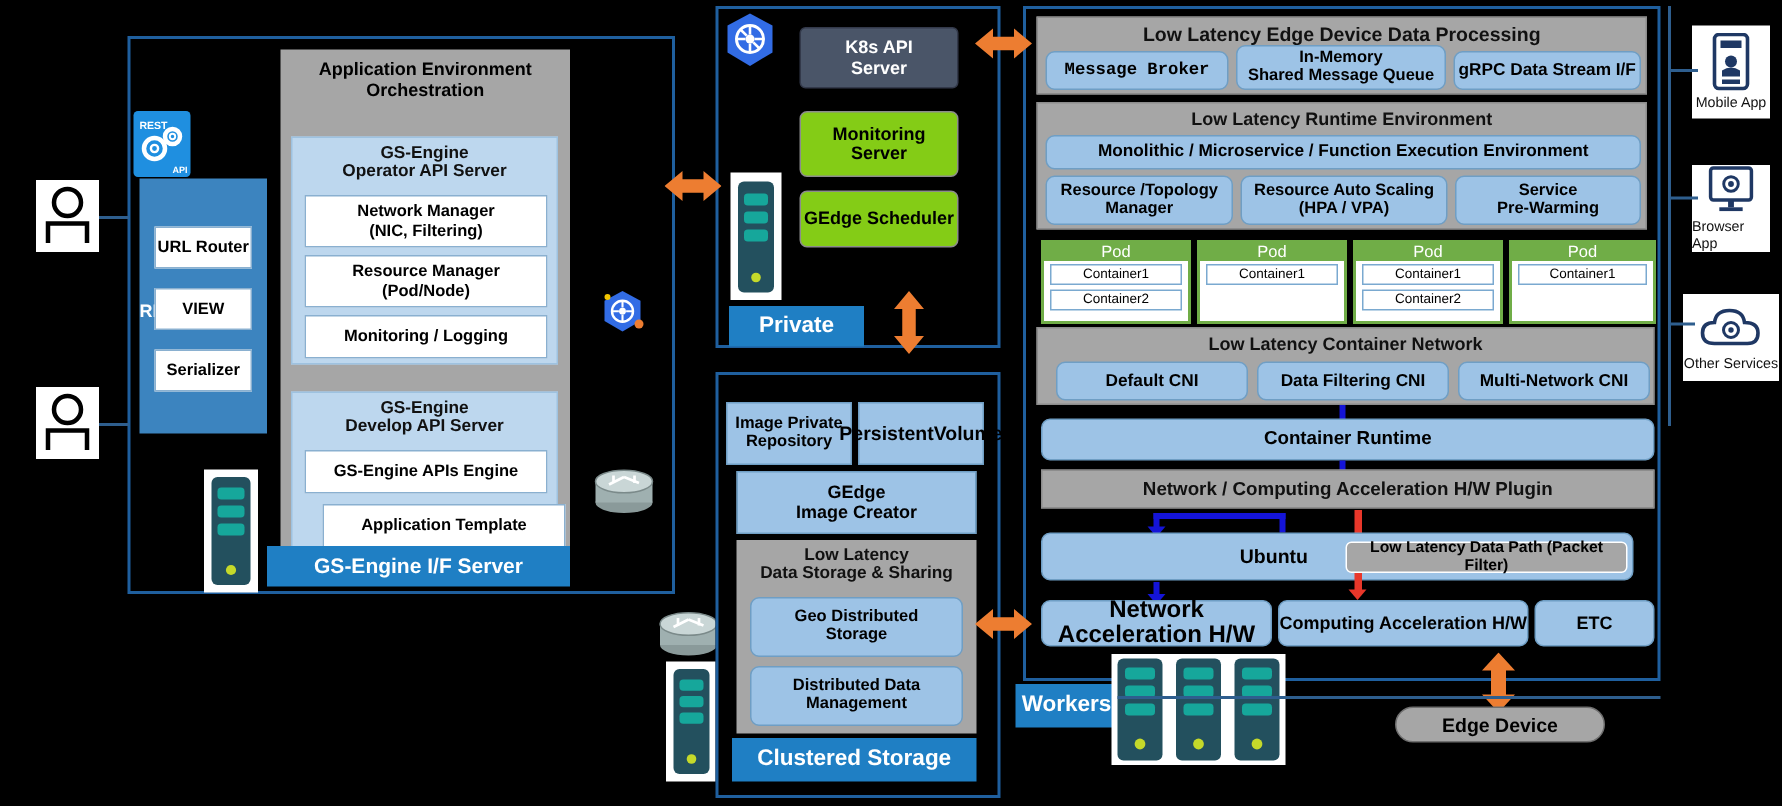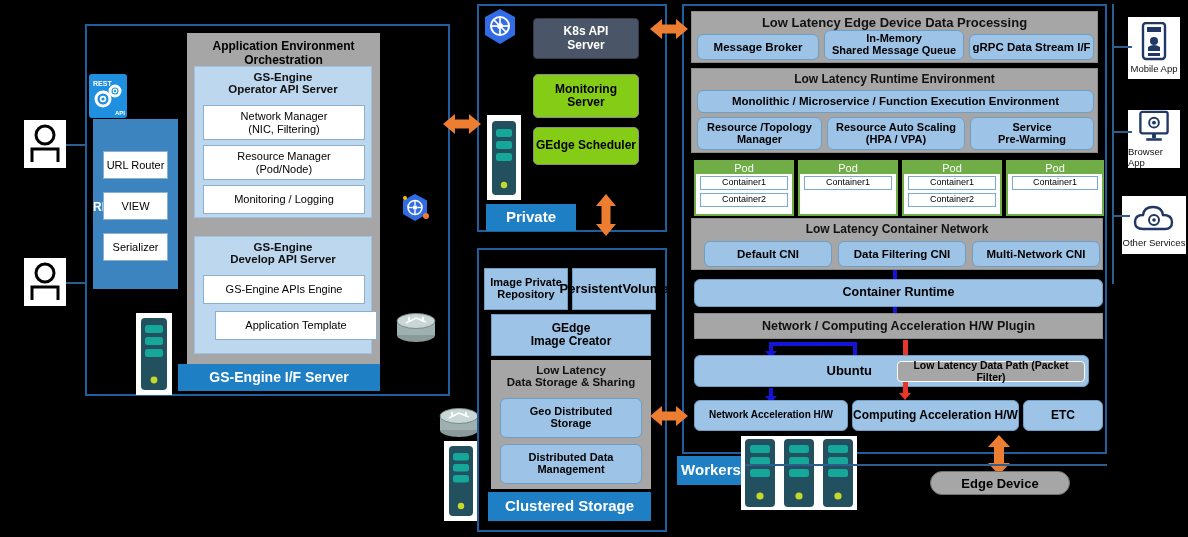--- a/index.html
+++ b/index.html
@@ -16,21 +16,21 @@
     display:flex; align-items:center; justify-content:center; line-height:1.05;
   }
   .bluebox {
     background:#9dc3e6; border:1px solid #6f9ec4; border-radius:6px;
     display:flex; align-items:center; justify-content:center;
     text-align:center; font-weight:bold; line-height:1.05; color:#000;
   }
   .whitebox {
     background:#fff; border:1px solid #8ab0d0;
     display:flex; align-items:center; justify-content:center;
-    text-align:center; font-weight:normal; line-height:1.1; color:#000;
+    text-align:center; font-weight:bold; line-height:1.1; color:#000;
   }
   .graybox {
     background:#84cc16; border:1px solid #8c8c8c; border-radius:5px;
     display:flex; align-items:center; justify-content:center;
     text-align:center; font-weight:bold; line-height:1.1; color:#000;
   }
   .darkbox {
     background:#4a5568; border:1px solid #33394a; border-radius:4px;
     display:flex; align-items:center; justify-content:center;
     text-align:center; font-weight:bold; line-height:1.1; color:#fff;
@@ -40,21 +40,21 @@
     display:flex; align-items:center; justify-content:center;
     text-align:center; line-height:1.1;
   }
   .midblue {
     background:#3c84bf; color:#fff; font-weight:bold;
     display:flex; align-items:flex-start; justify-content:center;
     text-align:center;
   }
   .lightpanel {
     background:#bdd7ee; border:1px solid #9ec2e0;
-    display:flex; flex-direction:column; align-items:center;
+    display:flex; flex-direction:column; align-items:center;margin-top:25px;
   }
   .podbox {
     background:#fff; border:2px solid #70ad47;
     display:flex; flex-direction:column; align-items:center;
   }
   .pod-head {
     background:#70ad47; color:#fff; width:100%; text-align:center;
     font-size:11px; line-height:1.1;
   }
   .pod-item {
@@ -265,21 +265,21 @@
     <span>Management</span>
   </div>
 </div>
 
 <div class="abs bluebar" style="left:488px; top:492px; width:163px; height:29px; font-size:15px;">Clustered Storage</div>
 
 <div class="frame" style="left:682px; top:4px; width:425px; height:450px;"></div>
 
 <div class="abs" style="left:691px; top:11px; width:407px; height:52px; background:#a6a6a6; border:1px solid #8c8c8c;">
   <div style="font-size:13px; font-weight:bold; text-align:center; padding-top:3px;">Low Latency Edge Device Data Processing</div>
-  <div class="bluebox" style="position:absolute; left:5px; top:22px; width:122px; height:26px; font-size:11.5px;">Message Broker</div>
+  <div class="bluebox" style="position:absolute; left:5px; top:22px; width:122px; height:26px; font-size:11.5px;font-family:Liberation Mono, monospace;">Message Broker</div>
   <div class="bluebox" style="position:absolute; left:132px; top:18px; width:140px; height:30px; flex-direction:column; font-size:11px;">
     <span>In-Memory</span>
     <span>Shared Message Queue</span>
   </div>
   <div class="bluebox" style="position:absolute; left:277px; top:22px; width:125px; height:26px; font-size:11.5px;">gRPC Data Stream I/F</div>
 </div>
 
 <div class="abs" style="left:691px; top:68px; width:407px; height:85px; background:#a6a6a6; border:1px solid #8c8c8c;">
   <div style="font-size:12px; font-weight:bold; text-align:center; padding-top:3px;">Low Latency Runtime Environment</div>
   <div class="bluebox" style="position:absolute; left:5px; top:21px; width:397px; height:23px; font-size:11.5px;">Monolithic / Microservice / Function Execution Environment</div>
@@ -346,21 +346,21 @@
   <span style="font-size:13px; margin-right:208px;">Ubuntu</span>
 </div>
 <div class="abs graybox" style="left:897px; top:361px; width:188px; height:21px; font-size:10.5px; font-weight:bold; background:#a6a6a6; border:1px solid #fff; border-radius:4px;">Low Latency Data Path (Packet Filter)</div>
 
 <div class="abs blueline" style="left:769px; top:388px; width:4px; height:11px;"></div>
 <div class="abs" style="left:765px; top:396px; width:0; height:0; border-left:6px solid transparent; border-right:6px solid transparent; border-top:7px solid #1414d8;"></div>
 
 <div class="abs redline" style="left:903px; top:382px; width:5px; height:14px;"></div>
 <div class="abs" style="left:899px; top:393px; width:0; height:0; border-left:6px solid transparent; border-right:6px solid transparent; border-top:7px solid #e8372a;"></div>
 
-<div class="abs bluebox" style="left:694px; top:400px; width:154px; height:31px; font-size:10px;text-align:right;">Network Acceleration H/W</div>
+<div class="abs bluebox" style="left:694px; top:400px; width:154px; height:31px; font-size:16px;">Network Acceleration H/W</div>
 <div class="abs bluebox" style="left:852px; top:400px; width:167px; height:31px; font-size:12px;">Computing Acceleration H/W</div>
 <div class="abs bluebox" style="left:1023px; top:400px; width:80px; height:31px; font-size:12px;">ETC</div>
 
 <div class="abs bluebar" style="left:677px; top:456px; width:68px; height:29px; font-size:15px;">Workers</div>
 
 <div class="abs whitecard" style="left:741px; top:436px; width:116px; height:74px; flex-direction:row; justify-content:space-between; padding:0 2px;">
   <svg width="34" height="70" viewBox="0 0 34 70">
     <rect x="2" y="1" width="30" height="68" rx="4" fill="#23505e"></rect>
     <rect x="7" y="7" width="20" height="8" rx="2.5" fill="#16a79b"></rect>
     <rect x="7" y="19" width="20" height="8" rx="2.5" fill="#16a79b"></rect>

